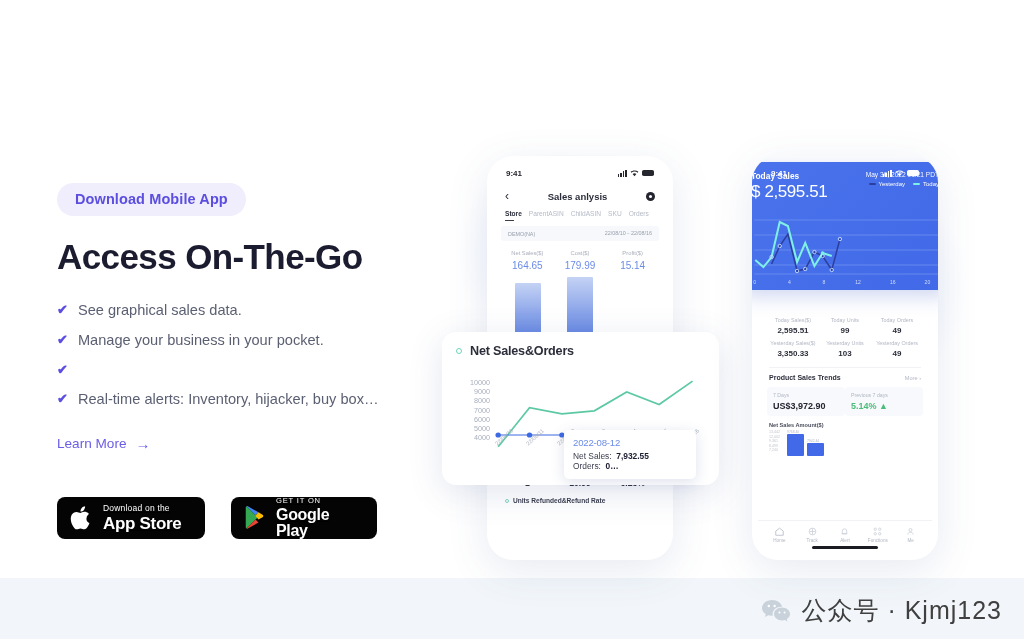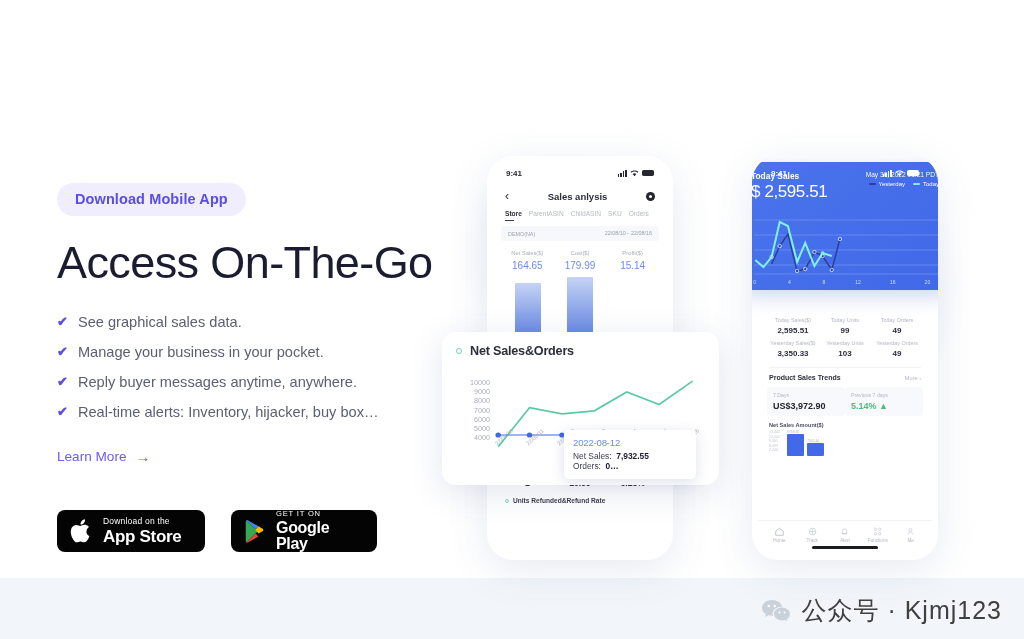--- a/index.html
+++ b/index.html
@@ -45,22 +45,22 @@
     background: #f0eefc;
     color: #5b4ee0;
     font-weight: bold;
     font-size: 14.5px;
     padding: 8px 18px 9px 18px;
     border-radius: 18px;
     letter-spacing: .1px;
   }
   h1.headline {
     margin-top: 21px;
-    font-size: 45px;
-    font-weight: normal;
+    font-size: 35px;
+    font-weight: bold;
     color: #1b1c30;
     letter-spacing: -0.6px;
   }
   ul.features {
     list-style: none;
     margin-top: 25px;
   }
   ul.features li {
     display: flex;
     align-items: flex-start;
@@ -273,21 +273,20 @@
     <li>
       <span class="check">✔</span>
       <span>See graphical sales data.</span>
     </li>
     <li>
       <span class="check">✔</span>
       <span>Manage your business in your pocket.</span>
     </li>
     <li>
       <span class="check">✔</span>
-      <span>Reply buyer messages anytime, anywhere.</span>
     </li>
     <li>
       <span class="check">✔</span>
       <span>Real-time alerts: Inventory, hijacker, buy box…</span>
     </li>
   </ul>
 
   <a class="learn-more">
     <span>Learn More</span>
     <span class="arrow">→</span>

